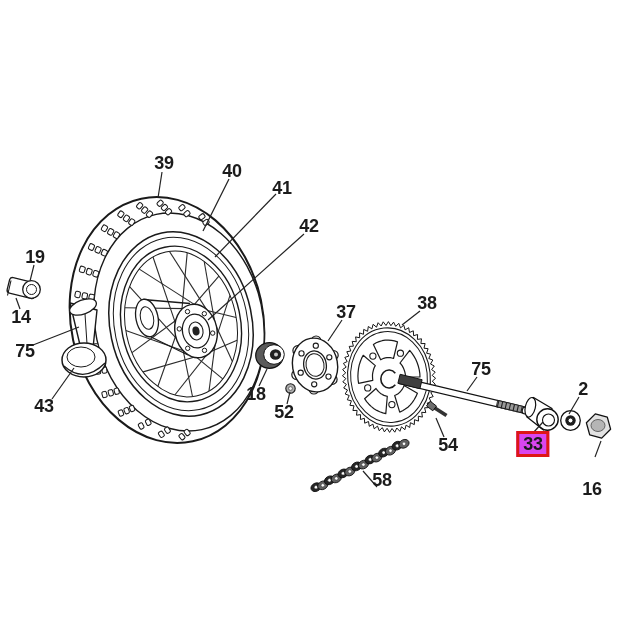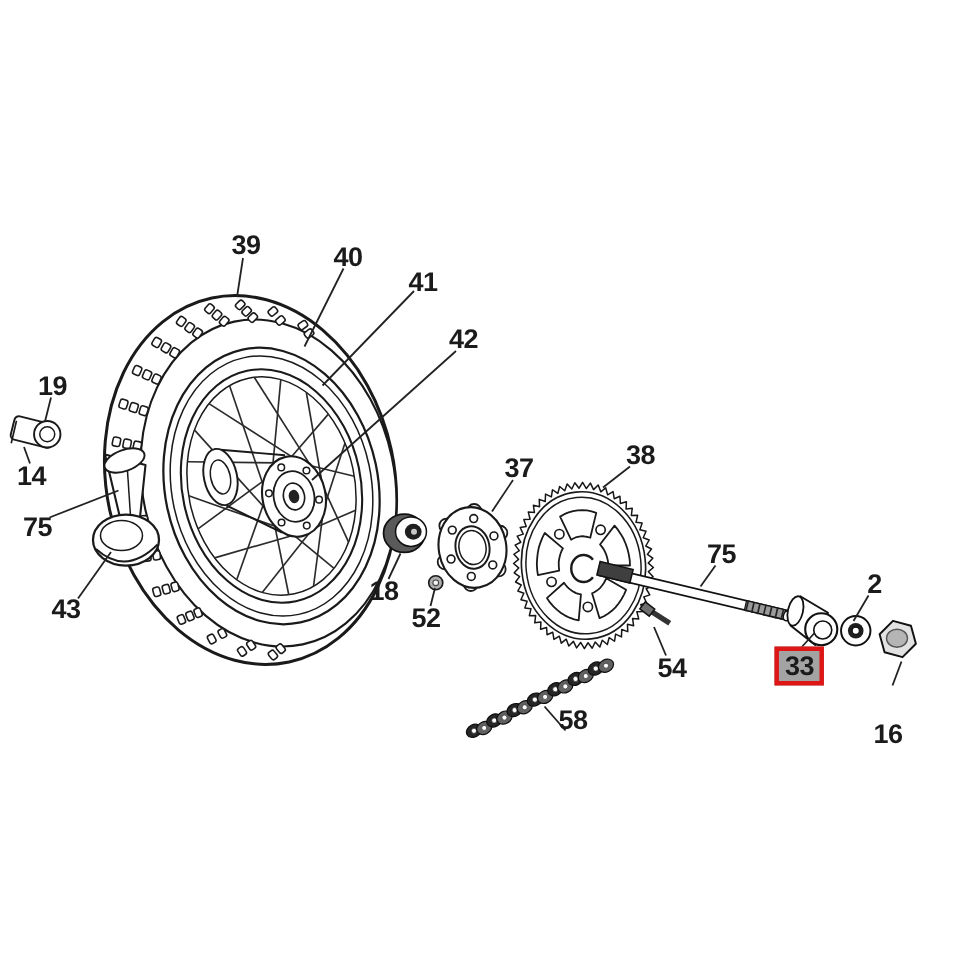--- a/index.html
+++ b/index.html
@@ -3,21 +3,21 @@
 <meta charset="utf-8">
 <style>
   html,body{margin:0;padding:0;background:#ffffff;}
   body{width:640px;height:640px;position:relative;overflow:hidden;
        font-family:"Liberation Sans",sans-serif;}
   .stage{position:absolute;left:0;top:0;width:640px;height:640px;}
   svg.scene{position:absolute;left:0;top:0;}
   .lbl{position:absolute;transform:translate(-50%,-50%);
        font-size:18px;font-weight:700;color:#1b1b1b;line-height:1;
        white-space:nowrap;letter-spacing:-.3px;text-align:right;}
-  .lbl.hl{border:3px solid #de1616;padding:1px 4px;background:#a3a3a3;}
+  .lbl.hl{border:3px solid #de1616;padding:1px 4px;background:#d946ef;}
 </style>
 </head>
 <body>
 
 <div class="stage">
 
 <svg class="scene" width="640" height="640" viewBox="0 0 640 640">
 
   <g>
     <ellipse cx="167" cy="320" rx="96" ry="124" transform="rotate(-12 167 320)" fill="#ffffff" stroke="#1a1a1a" stroke-width="2"></ellipse>

